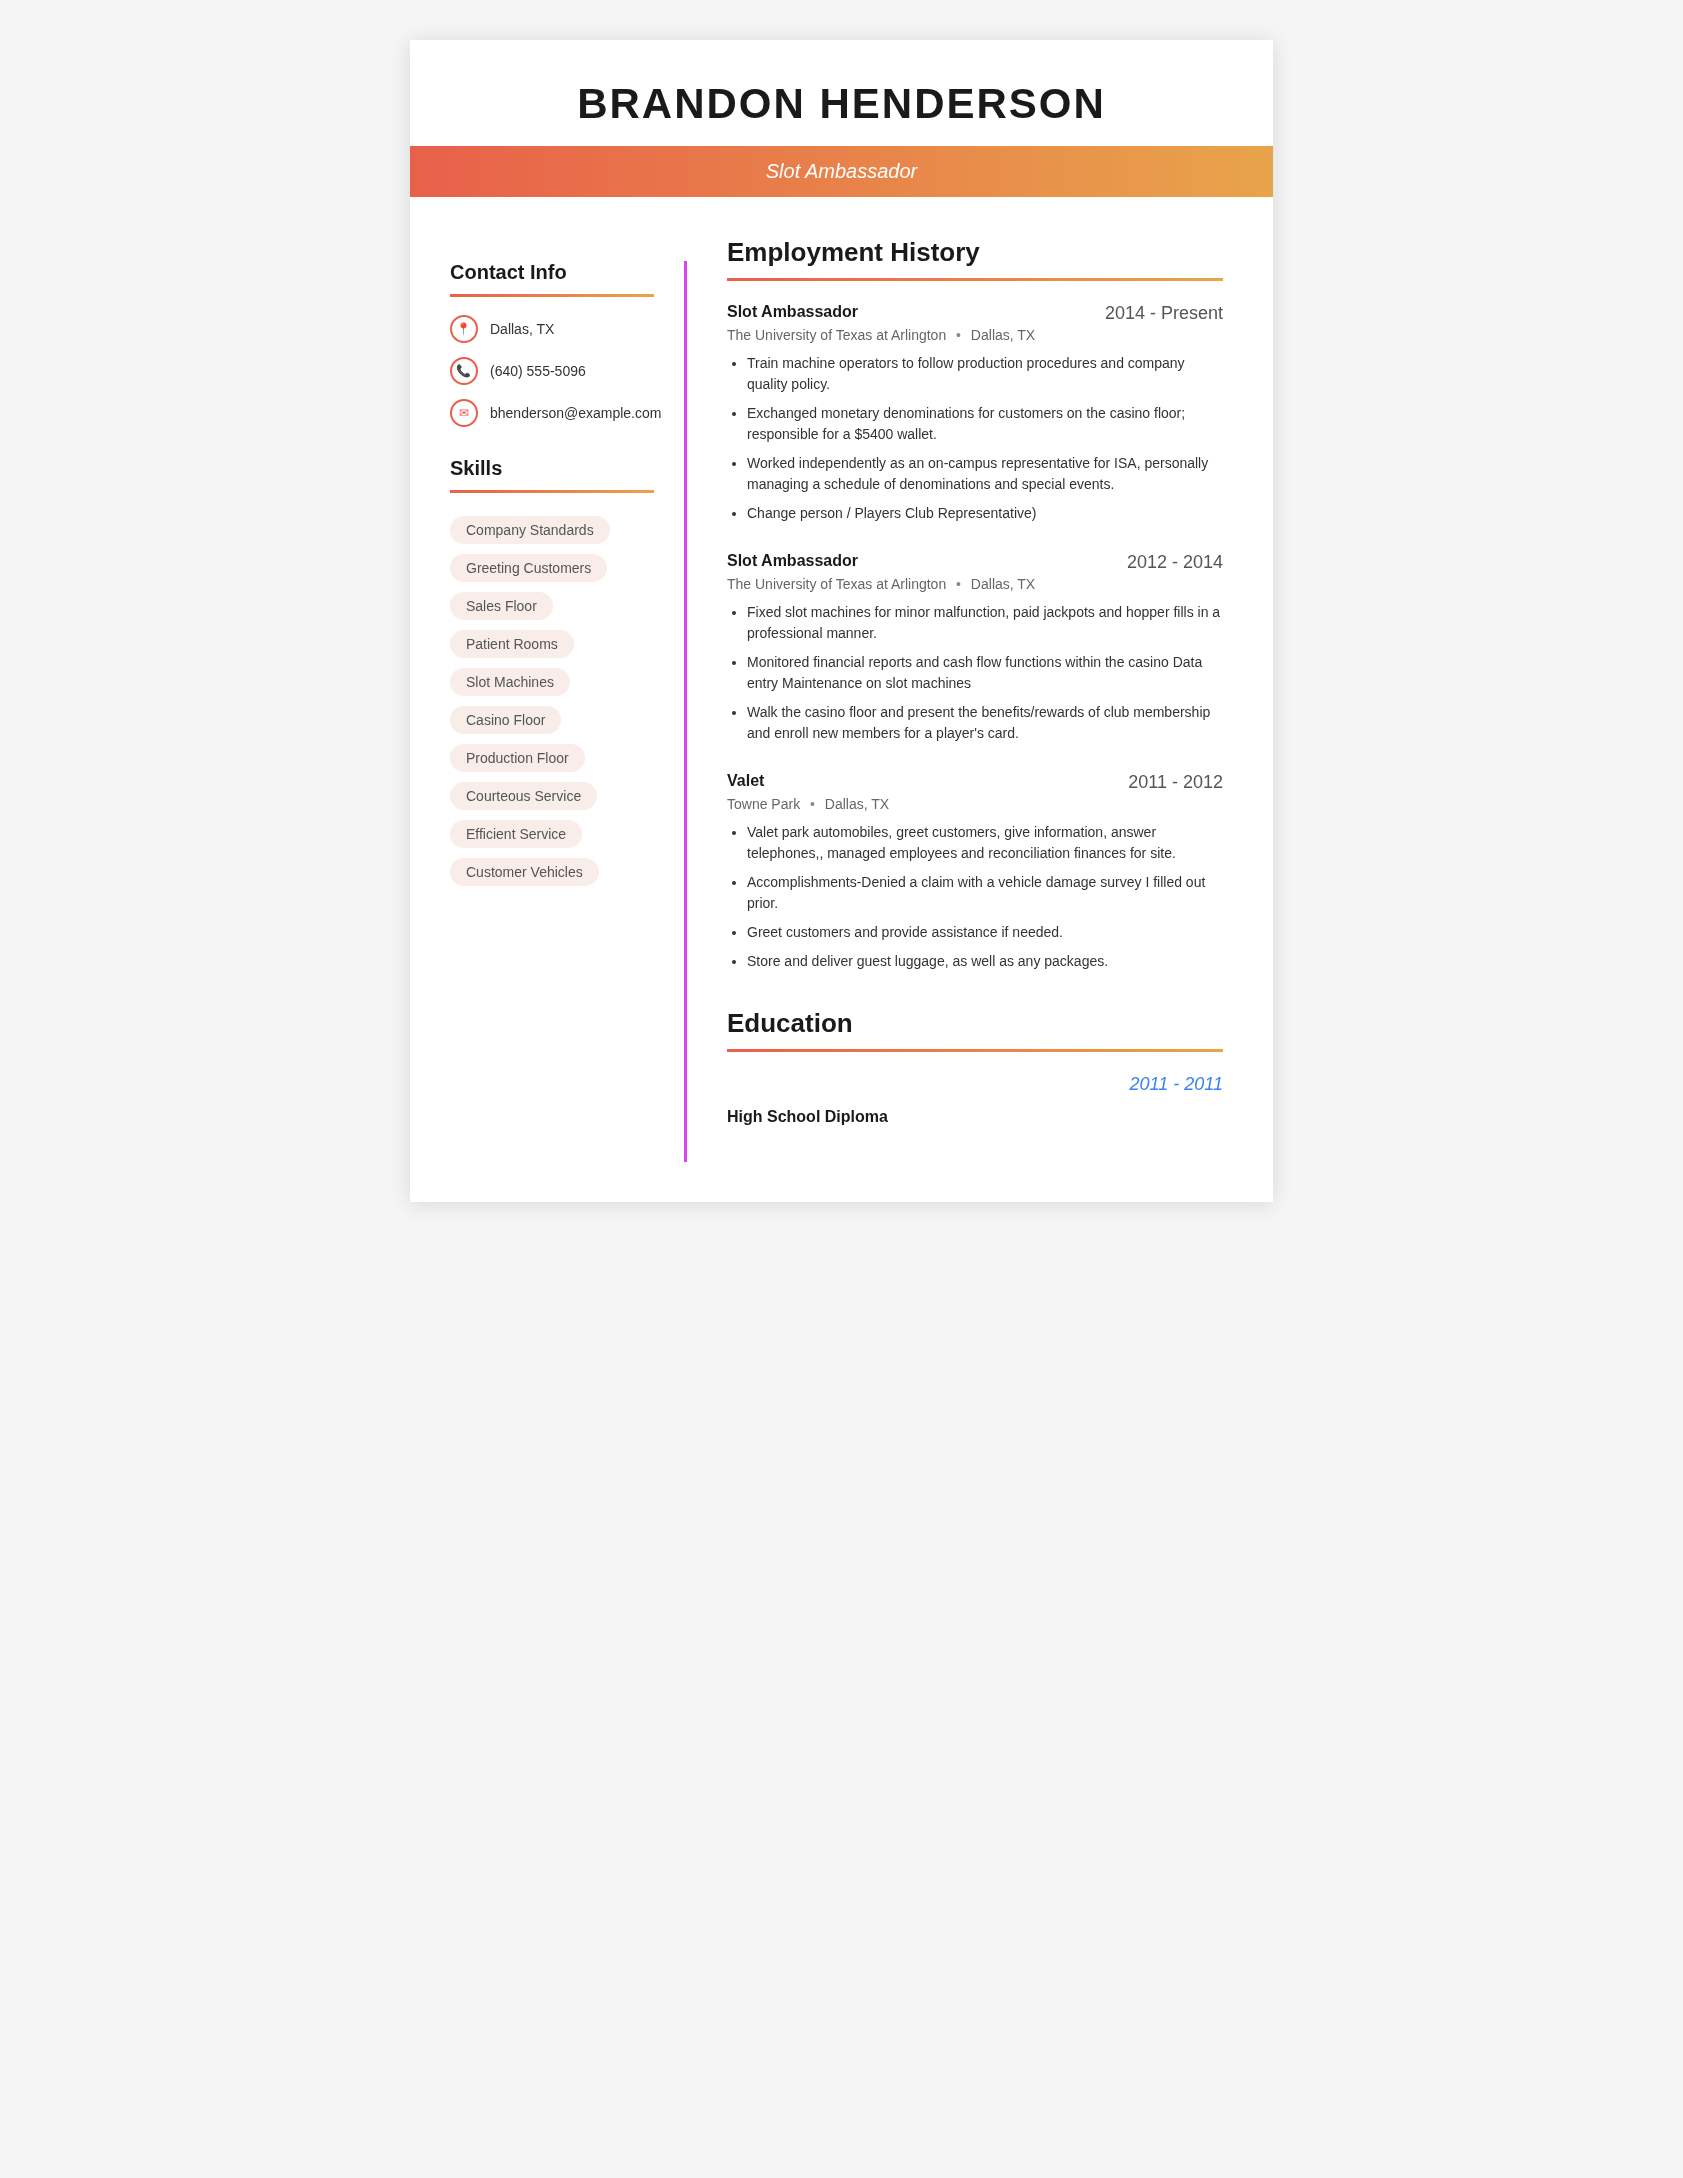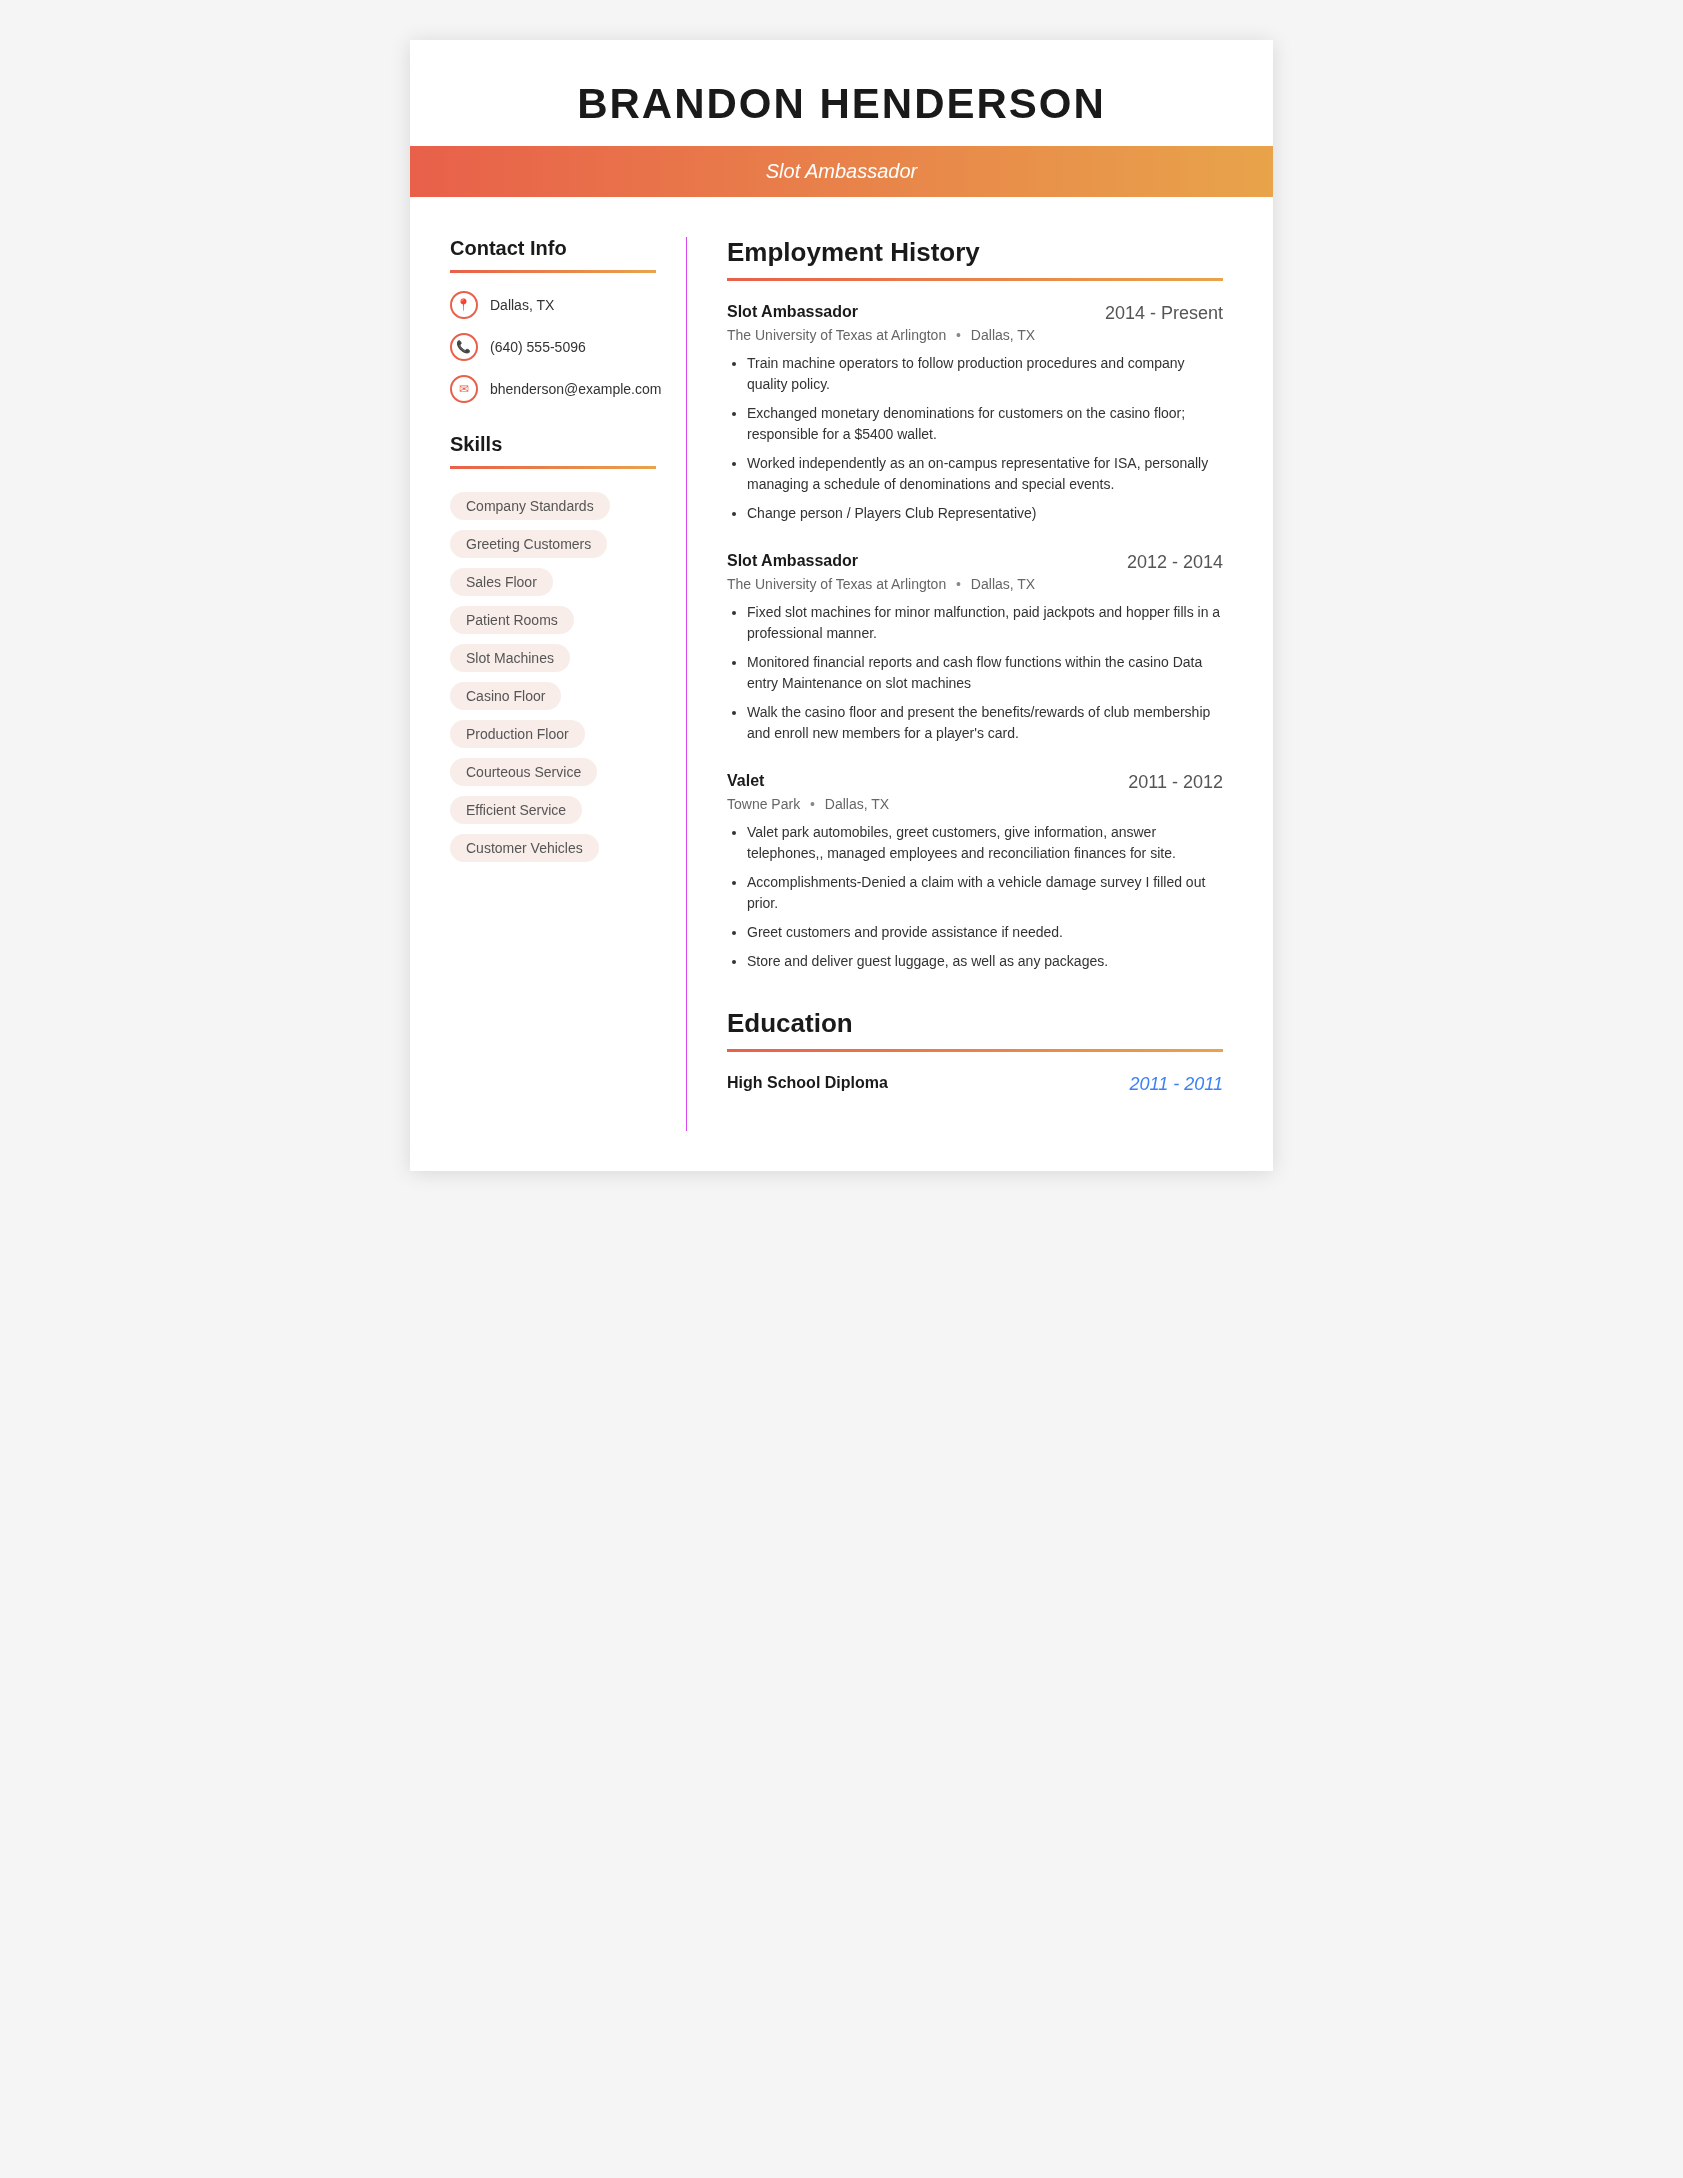--- a/index.html
+++ b/index.html
@@ -41,21 +41,22 @@
     }
     .body {
       display: flex;
       padding: 40px 0 40px;
     }
     
     .sidebar {
       width: 277px;
       min-width: 277px;
       padding: 0 30px 0 40px;
-      border-right: 1px solid #d946ef;
+      border-right: 3px solid #d946ef;
+      margin-top: 24px;
     }
     .sidebar-section {
       margin-bottom: 30px;
     }
     .sidebar-section h2 {
       font-size: 20px;
       font-weight: 800;
       color: #1a1a1a;
       margin-bottom: 10px;
     }
@@ -154,20 +155,21 @@
       line-height: 1.5;
     }
     .edu-item {
       display: flex;
       justify-content: space-between;
     }
     .edu-title {
       font-size: 16px;
       font-weight: 800;
       color: #1a1a1a;
+      margin-top: 34px;
     }
     .edu-dates {
       font-size: 18px;
       color: #3b82f6;
       font-style: italic;
     }
   </style>
 </head>
 <body>
 

